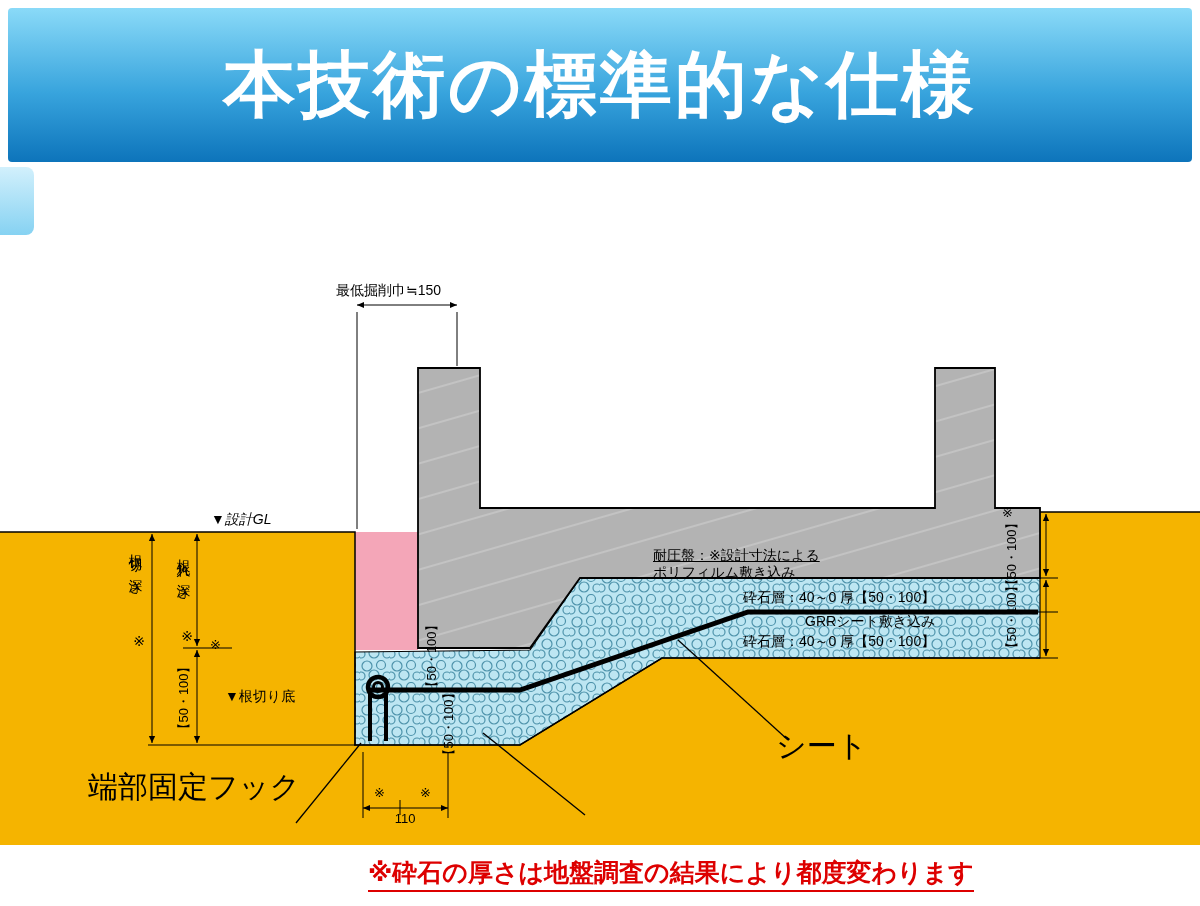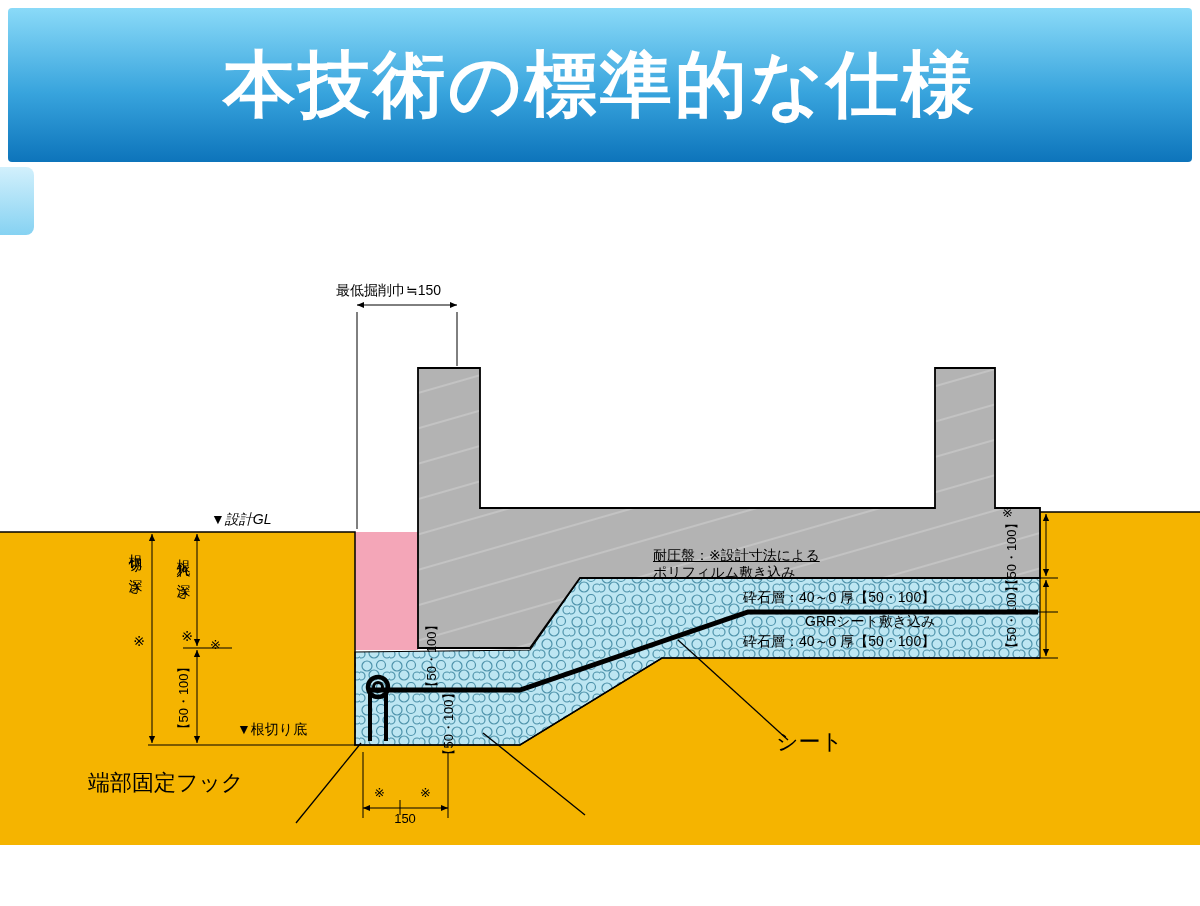--- a/index.html
+++ b/index.html
@@ -8,21 +8,21 @@
   .banner{position:absolute;left:8px;top:8px;width:1184px;height:154px;border-radius:4px;
           background:linear-gradient(180deg,#8adaf8 0%,#38a4dd 55%,#0d74bb 100%);}
   .title{position:absolute;left:0;right:0;top:50%;transform:translateY(-50%);text-align:center;
          font-family:"Liberation Serif","DejaVu Serif",serif;font-weight:bold;font-size:72px;
          color:#ffffff;letter-spacing:3px;}
   .accent{position:absolute;left:0;top:167px;width:34px;height:68px;border-radius:0 8px 8px 0;
           background:linear-gradient(180deg,#d2f0fc,#86d2f2);}
   svg.diagram{position:absolute;left:0;top:0;width:1200px;height:906px;}
   .lbl{position:absolute;font-size:14px;line-height:1.15;white-space:nowrap;color:#000;}
   .s13{font-size:13px;}
-  .big{font-size:22px;}
+  .big{font-size:30px;}
   .vert{writing-mode:vertical-rl;text-orientation:upright;letter-spacing:3px;}
   .rot{transform:translate(-50%,-50%) rotate(-90deg);transform-origin:center;}
   .rednote{position:absolute;left:368px;top:856px;font-size:25px;font-weight:bold;color:#dd0000;
            border-bottom:2px solid #dd0000;padding-bottom:1px;white-space:nowrap;}
 </style>
 </head>
 <body>
 
 <div id="slide">
 
@@ -104,35 +104,36 @@
 
   <div class="lbl" style="left:336px;top:282px;text-align:right;">最低掘削巾≒150</div>
   <div class="lbl" style="left:211px;top:511px;font-style:italic;">▼設計GL</div>
 
   <div class="lbl vert" style="left:128px;top:543px;">根切り深さ</div>
   <div class="lbl vert" style="left:131px;top:633px;">※</div>
   <div class="lbl vert" style="left:176px;top:548px;">根入れ深さ</div>
   <div class="lbl vert" style="left:179px;top:628px;">※</div>
   <div class="lbl s13" style="left:210px;top:638px;">※</div>
   <div class="lbl s13 rot" style="left:184px;top:698px;">【50・100】</div>
-  <div class="lbl" style="left:225px;top:721px;margin-left:12px;">▼根切り底</div>
+  <div class="lbl" style="left:225px;top:688px;">▼根切り底</div>
 
   <div class="lbl s13 rot" style="left:432px;top:656px;">【50・100】</div>
   <div class="lbl s13 rot" style="left:449px;top:724px;">【50・100】</div>
 
   <div class="lbl" style="left:653px;top:547px;text-decoration:underline;">耐圧盤：※設計寸法による</div>
   <div class="lbl" style="left:653px;top:564px;">ポリフィルム敷き込み</div>
   <div class="lbl" style="left:743px;top:589px;">砕石層：40～0 厚【50・100】</div>
   <div class="lbl" style="left:757px;top:613px;margin-left:48px;">GRRシート敷き込み</div>
   <div class="lbl" style="left:743px;top:633px;">砕石層：40～0 厚【50・100】</div>
 
   <div class="lbl big" style="left:776px;top:729px;">シート</div>
   <div class="lbl big" style="left:88px;top:772px;font-family:Liberation Mono, monospace;">端部固定フック</div>
 
-  <div class="lbl s13" style="left:405px;top:812px;transform:translateX(-50%);">150</div>
+  <div class="lbl s13" style="left:405px;top:812px;transform:translateX(-50%);">110</div>
   <div class="lbl s13" style="left:374px;top:786px;">※</div>
   <div class="lbl s13" style="left:420px;top:786px;">※</div>
 
   <div class="lbl s13" style="left:1002px;top:506px;">※</div>
   <div class="lbl s13 rot" style="left:1012px;top:554px;">【50・100】</div>
   <div class="lbl s13 rot" style="left:1012px;top:617px;">【50・100】</div>
 
+  <div class="rednote">※砕石の厚さは地盤調査の結果により都度変わります</div>
 </div>
 
 </body></html>

